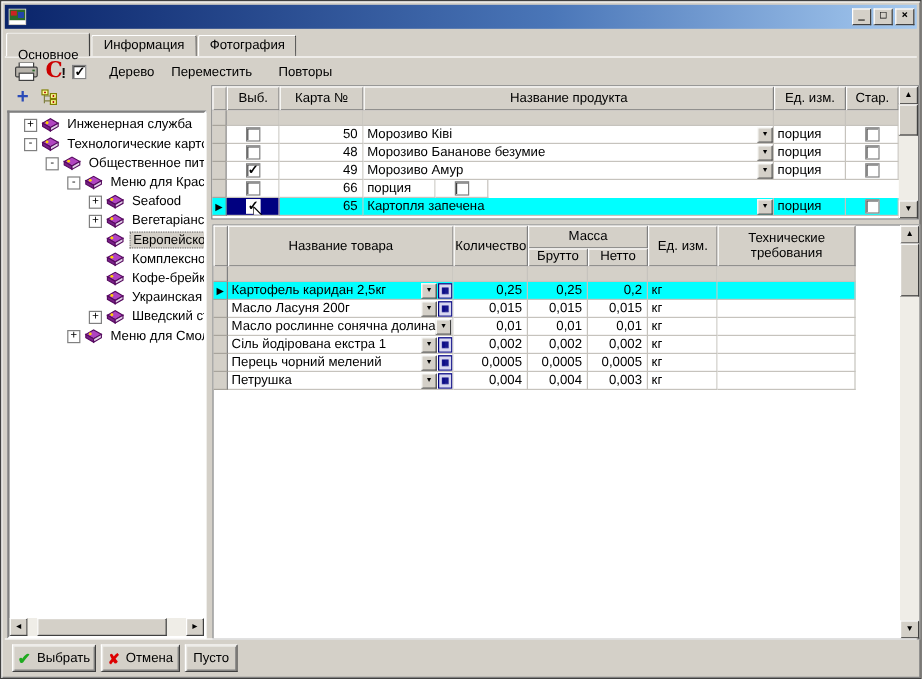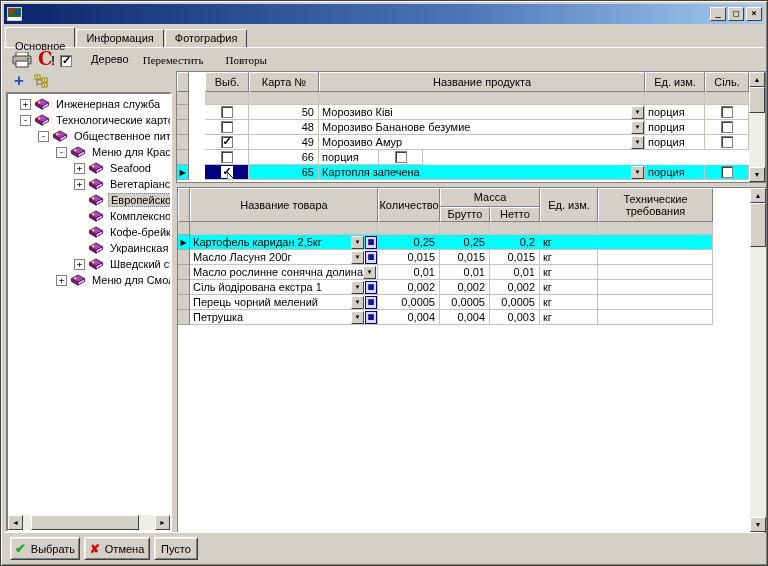--- a/index.html
+++ b/index.html
@@ -17,21 +17,21 @@
 
   
   .tabbar { position:absolute; left:4px; top:26px; height:20px; display:flex; align-items:flex-end; }
   .tab { height:18px; padding:2px 9px 0 9px; background:#d4d0c8; border:1px solid #404040;
     border-bottom:none; border-top-color:#fff; border-left-color:#fff; border-radius:2px 2px 0 0; margin-right:1px; }
   .tab.active { height:20px; position:relative; z-index:3; padding-top:12px; }
   .tabline { position:absolute; left:3px; top:46px; right:3px; height:2px; background:#d4d0c8; border-top:1px solid #fff; z-index:2; }
 
   
   .toolbar { position:absolute; left:3px; top:48px; right:3px; height:22px; display:flex; align-items:center; gap:6px; padding-left:8px; }
-  .tool-label { padding:2px 8px;font-family:Liberation Serif, serif; }
+  .tool-label { padding:2px 8px; }
   .printer { width:20px; height:16px; }
   .refresh-icon { position:relative; width:16px; height:18px; font-family:"DejaVu Serif",serif; font-weight:bold;
     font-size:18px; line-height:16px; color:#cc0000; }
   .refresh-icon .excl { position:absolute; right:-1px; top:2px; font-size:12px; color:#111; font-family:"Liberation Sans",sans-serif; }
   .cb { display:inline-block; width:12px; height:12px; background:#fff; border:1px solid #808080;
     box-shadow: inset 1px 1px 0 #404040, inset -1px -1px 0 #fff; position:relative; vertical-align:middle; }
   .cb.on::after { content:"✓"; position:absolute; left:1px; top:-2px; font-size:11px; font-weight:bold; color:#000; }
   .chk-lbl { margin-left:16px; }
 
   
@@ -76,21 +76,21 @@
   .cell { border-right:1px solid #c6c3bd; border-bottom:1px solid #c6c3bd; background:#fff;
     display:flex; align-items:center; overflow:hidden; white-space:nowrap; }
   .ind { background:#d4d0c8; border-right:1px solid #808080; border-bottom:1px solid #a8a49c; justify-content:center; font-size:8px; }
   .filter .cell { background:#d4d0c8; }
   .num { justify-content:flex-end; padding-right:4px; }
   .ctr { justify-content:center; }
   .txt { padding-left:3px; }
   .row.sel .cell { background:#00ffff; }
 
   
-  .c-ind {flex:0 0 12px;} .c-chk {flex:0 0 44px;margin-left:16px;} .c-card {flex:0 0 70px;} .c-name {flex:1 1 auto;}
+  .c-ind {flex:0 0 12px;} .c-chk {flex:0 0 44px;} .c-card {flex:0 0 70px;} .c-name {flex:1 1 auto;}
   .c-unit {flex:0 0 60px;} .c-old {flex:0 0 44px;}
   .gt-head { height:20px; } .gt-filter { height:13px; }
   .gt-inner { position:absolute; left:0; top:0; right:16px; }
 
   .navcell { background:#000080 !important; justify-content:center; position:relative; }
   .navcell .cb { box-shadow:none; border:1px solid #fff; }
   .cursor-arrow { position:absolute; left:22px; top:7px; z-index:5; }
 
   .dd-btn { margin-left:auto; width:13px; height:13px; background:#d4d0c8; border:1px solid; border-color:#fff #404040 #404040 #fff;
     font-size:6px; line-height:11px; text-align:center; flex:0 0 13px; }
@@ -322,21 +322,21 @@
     <div class="rightpanel">
 
       <div class="grid-top">
         <div class="gt-inner">
           <div class="row gt-head">
             <div class="hcell c-ind"></div>
             <div class="hcell c-chk">Выб.</div>
             <div class="hcell c-card">Карта №</div>
             <div class="hcell c-name">Название продукта</div>
             <div class="hcell c-unit">Ед. изм.</div>
-            <div class="hcell c-old">Сіль.</div>
+            <div class="hcell c-old">Стар.</div>
           </div>
           <div class="row gt-filter filter">
             <div class="cell ind c-ind"></div>
               <div class="cell c-chk"></div>
               <div class="cell c-card"></div>
             <div class="cell c-name"></div>
               <div class="cell c-unit"></div>
               <div class="cell c-old"></div>
           </div>
 

